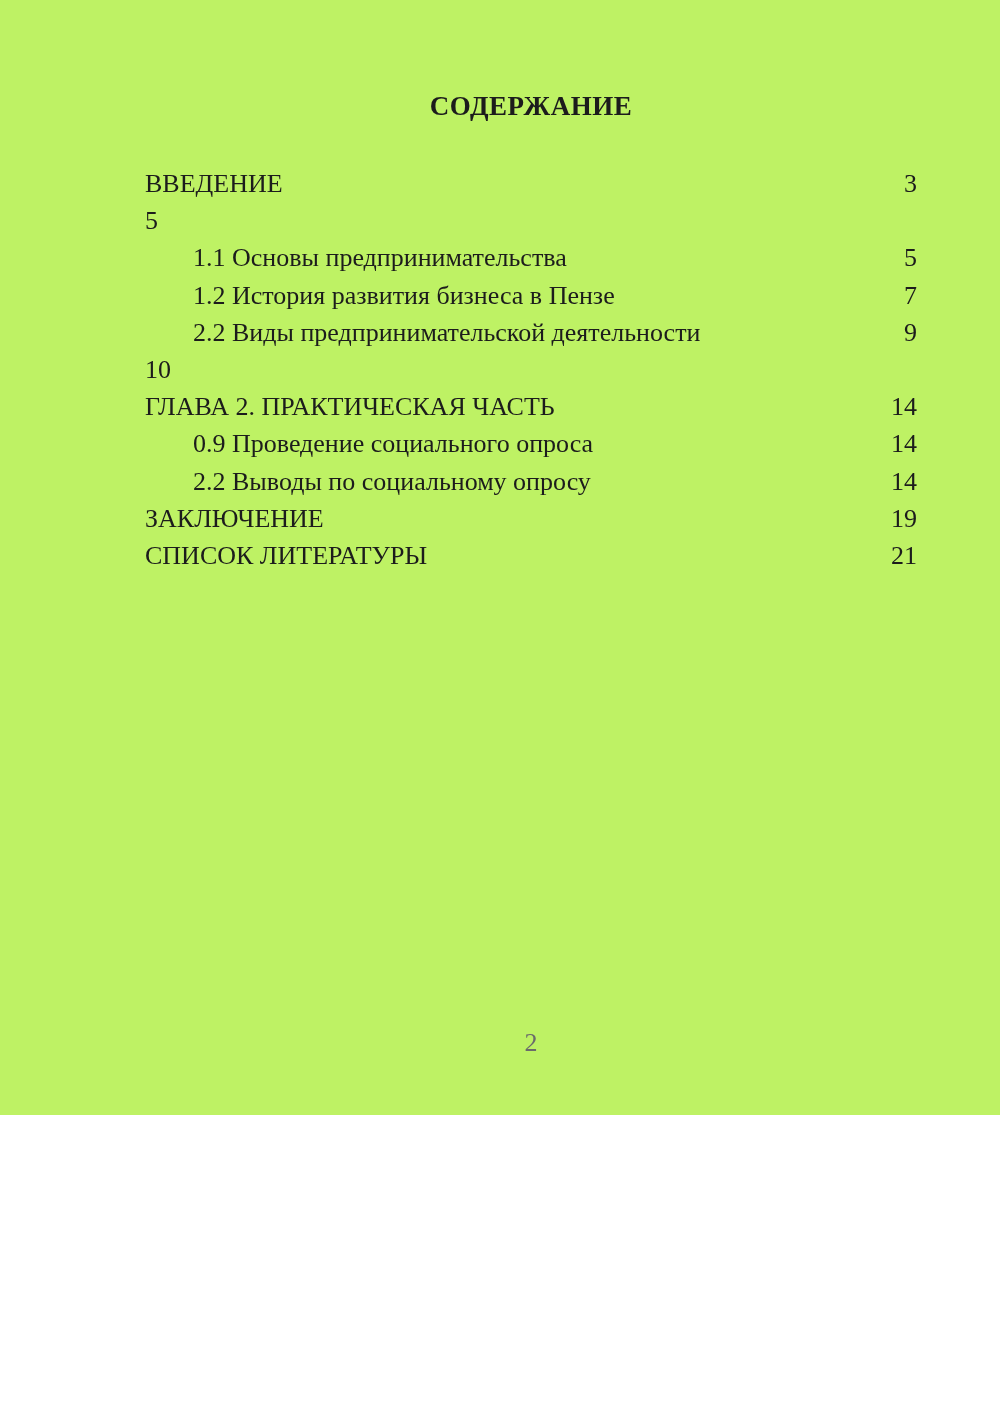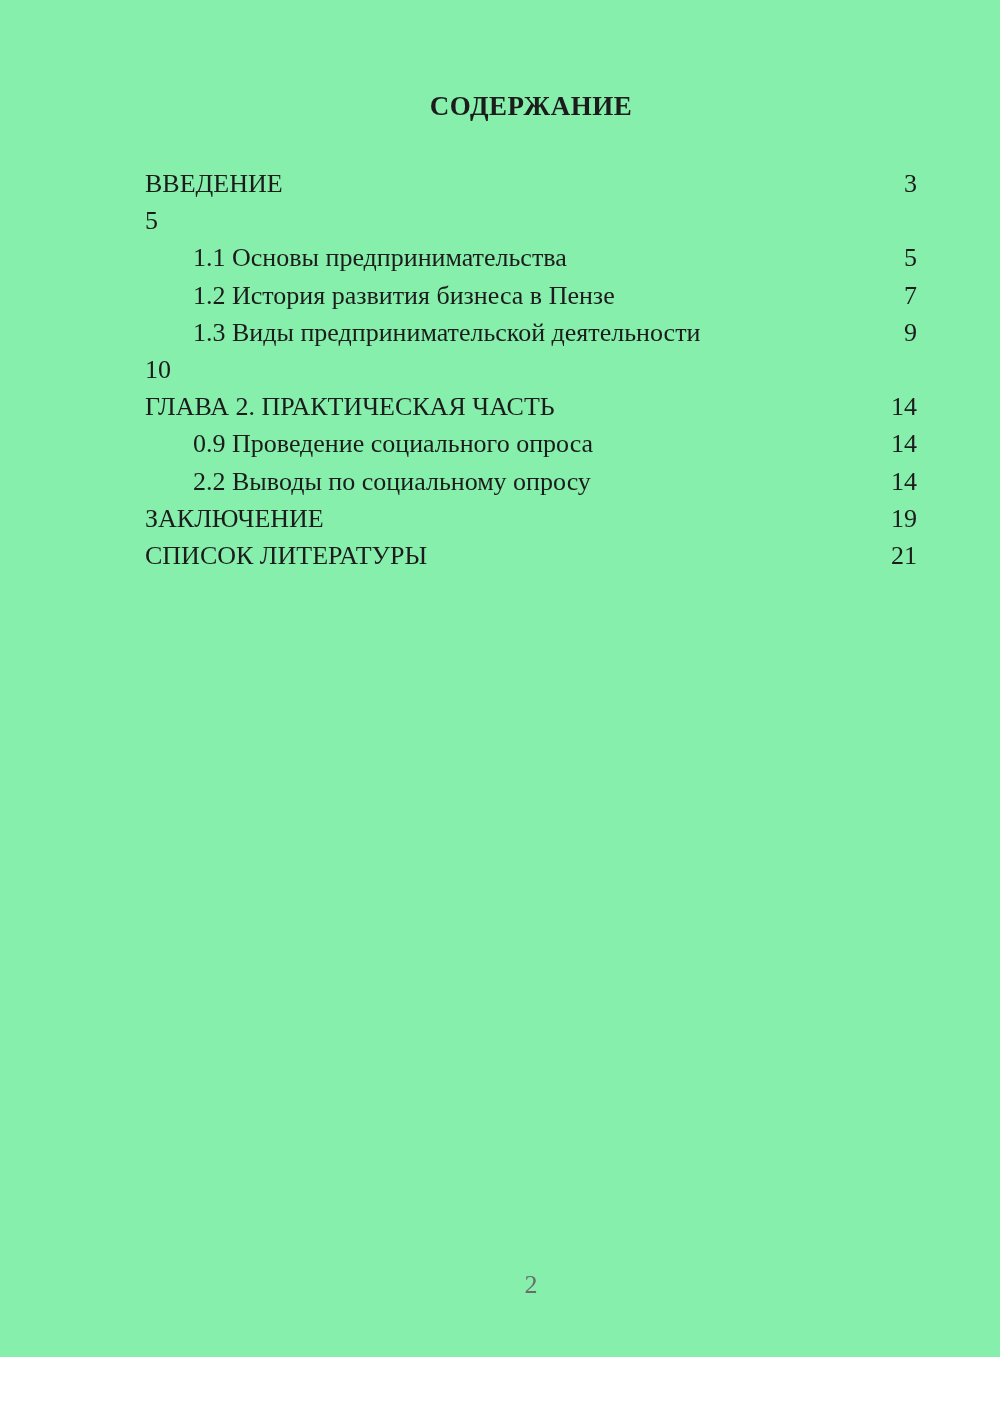--- a/index.html
+++ b/index.html
@@ -3,22 +3,22 @@
 <meta charset="utf-8">
 <style>
   html, body {
     margin: 0;
     padding: 0;
     background: #ffffff;
   }
   .page {
     position: relative;
     width: 1000px;
-    height: 1357px;
-    background: #86efac;
+    height: 1115px;
+    background: #bef264;
     font-family: "Liberation Serif", "DejaVu Serif", serif;
     color: #1c1c1c;
     overflow: hidden;
     text-decoration: underline;
   }
   .content {
     position: absolute;
     left: 145px;
     right: 83px;
     top: 88px;
@@ -77,21 +77,21 @@
         </div>
         <div class="toc-row indent">
           <span class="toc-label">1.1 Основы предпринимательства</span>
           <span class="toc-page">5</span>
         </div>
         <div class="toc-row indent">
           <span class="toc-label">1.2 История развития бизнеса в Пензе</span>
           <span class="toc-page">7</span>
         </div>
         <div class="toc-row indent">
-          <span class="toc-label">1.3 Виды предпринимательской деятельности</span>
+          <span class="toc-label">2.2 Виды предпринимательской деятельности</span>
           <span class="toc-page">9</span>
         </div>
         <div class="toc-row indent">
           <span class="toc-page">10</span>
         </div>
         <div class="toc-row">
           <span class="toc-label">ГЛАВА 2. ПРАКТИЧЕСКАЯ ЧАСТЬ</span>
           <span class="toc-page">14</span>
         </div>
         <div class="toc-row indent">

